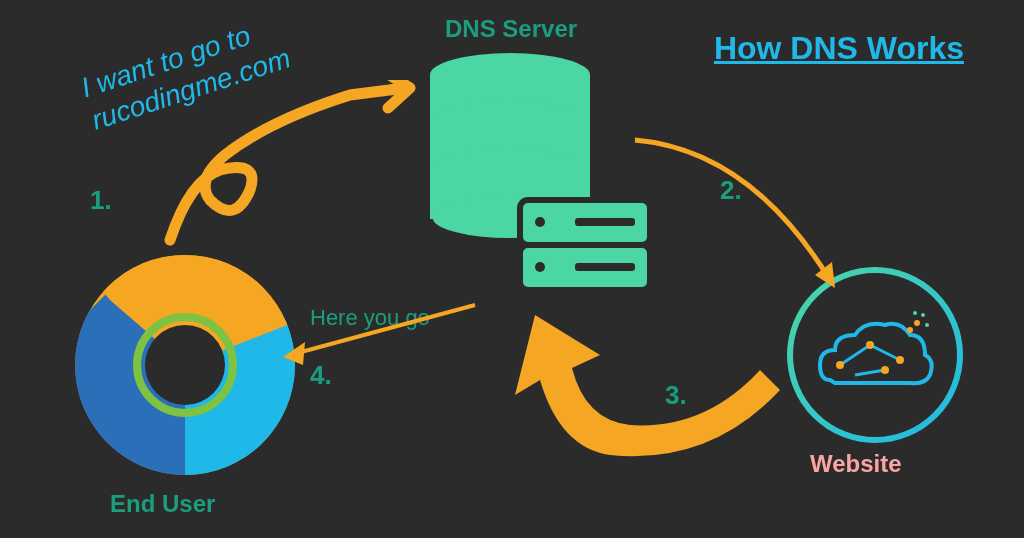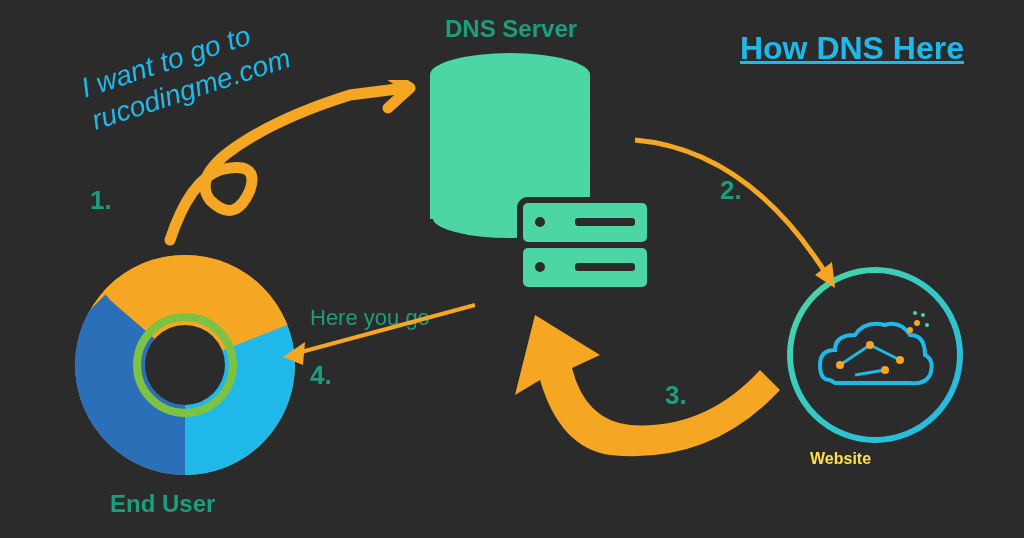--- a/index.html
+++ b/index.html
@@ -99,22 +99,22 @@
       top: 490px;
       left: 110px;
       color: #1a9e7e;
       font-size: 24px;
       font-weight: bold;
     }
     .website-label {
       position: absolute;
       top: 450px;
       left: 810px;
-      color: #fde047;
-      font-size: 16px;
+      color: #fca5a5;
+      font-size: 24px;
       font-weight: bold;
     }
     .arrow1 {
       position: absolute;
       top: 80px;
       left: 150px;
     }
     .arrow2 {
       position: absolute;
       top: 130px;
@@ -127,21 +127,21 @@
     }
     .arrow4 {
       position: absolute;
       top: 300px;
       left: 275px;
     }
   </style>
 </head>
 <body>
 
-<div class="title">How DNS Here</div>
+<div class="title">How DNS Works</div>
 
 <div class="dns-label">DNS Server</div>
 
 <div class="request-text">I want to go to rucodingme.com</div>
 
 <div class="step1">1.</div>
 <div class="step2">2.</div>
 <div class="step3">3.</div>
 <div class="step4">4.</div>
 

